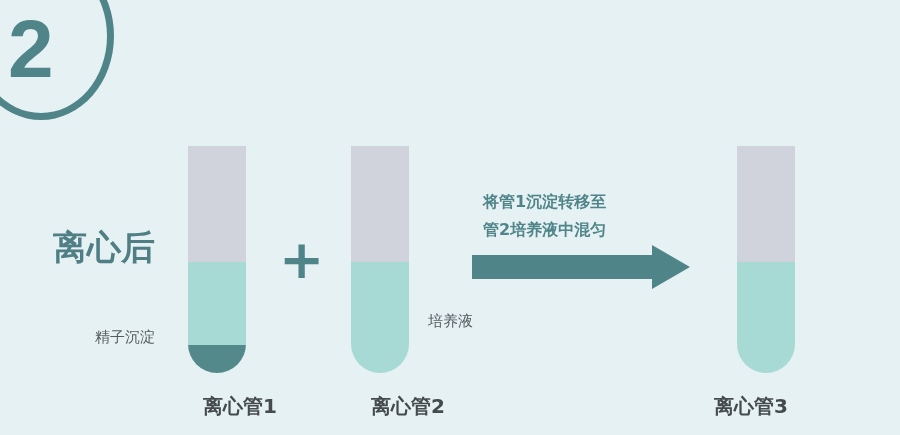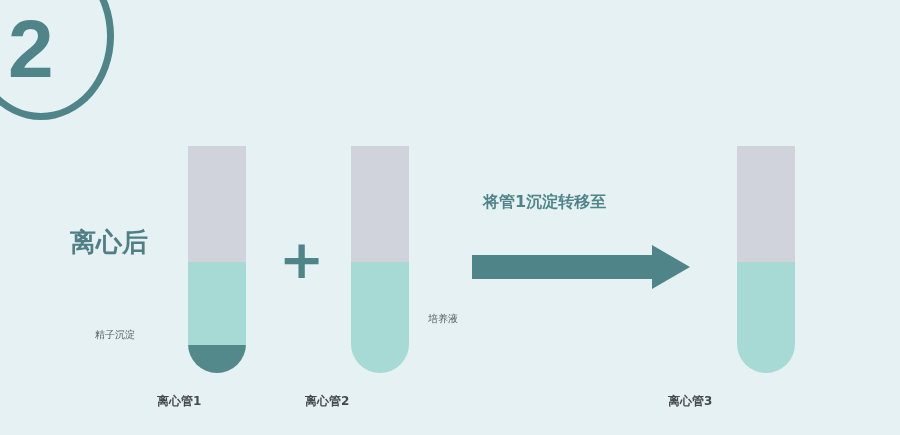--- a/index.html
+++ b/index.html
@@ -19,28 +19,28 @@
     font-family: "Liberation Sans", sans-serif;
   }
   .tube {
     width: 58px; border-radius: 0 0 29px 29px; overflow: hidden;
     display: flex; flex-direction: column;
   }
   .tube .air { background: #d0d3dc; }
   .tube .liquid { background: #a7dad4; flex: 1; }
   .tube .pellet { background: #54898c; }
   .label-big {
-    font-size: 26px; font-weight: bold; color: #4f7f84; margin-left: 17px;
+    font-size: 34px; font-weight: bold; color: #4f7f84;
   }
   .label-mid {
-    font-size: 10px; color: #555c60;
+    font-size: 15px; color: #555c60;
   }
   .label-tube {
-    font-size: 12px; font-weight: bold; color: #444a4e;
-    text-align: left; width: 120px;
+    font-size: 20px; font-weight: bold; color: #444a4e;
+    text-align: right; width: 120px;
   }
   .plus { font-size: 54px; color: #4f8589; font-weight: bold; line-height: 54px; }
   .arrow-text {
     font-size: 16px; font-weight: bold; color: #4f8589; line-height: 28px;
     text-align: left;
   }
 </style>
 </head>
 <body>
 
@@ -57,24 +57,25 @@
 <div class="abs label-mid" style="left:95px; top:328px;">精子沉淀</div>
 <div class="abs label-tube" style="left:157px; top:393px;">离心管1</div>
 
 <div class="abs plus" style="left:279px; top:233px;">+</div>
 
 <div class="abs tube" style="left:351px; top:146px; height:227px;">
   <div class="air" style="height:116px;"></div>
   <div class="liquid"></div>
 </div>
 <div class="abs label-mid" style="left:428px; top:312px;">培养液</div>
-<div class="abs label-tube" style="left:305px; top:393px;">离心管2</div>
+<div class="abs label-tube" style="left:325px; top:393px;">离心管2</div>
 
 <div class="abs arrow-text" style="left:483px; top:188px;">
   <div>将管1沉淀转移至</div>
+  <div>管2培养液中混匀</div>
 </div>
 
 <svg class="abs" style="left:470px; top:245px;" width="222" height="45">
   <polygon points="2,10 182,10 182,0 220,22 182,44 182,34 2,34" fill="#4f8589"></polygon>
 </svg>
 
 <div class="abs tube" style="left:737px; top:146px; height:227px;">
   <div class="air" style="height:116px;"></div>
   <div class="liquid"></div>
 </div>

